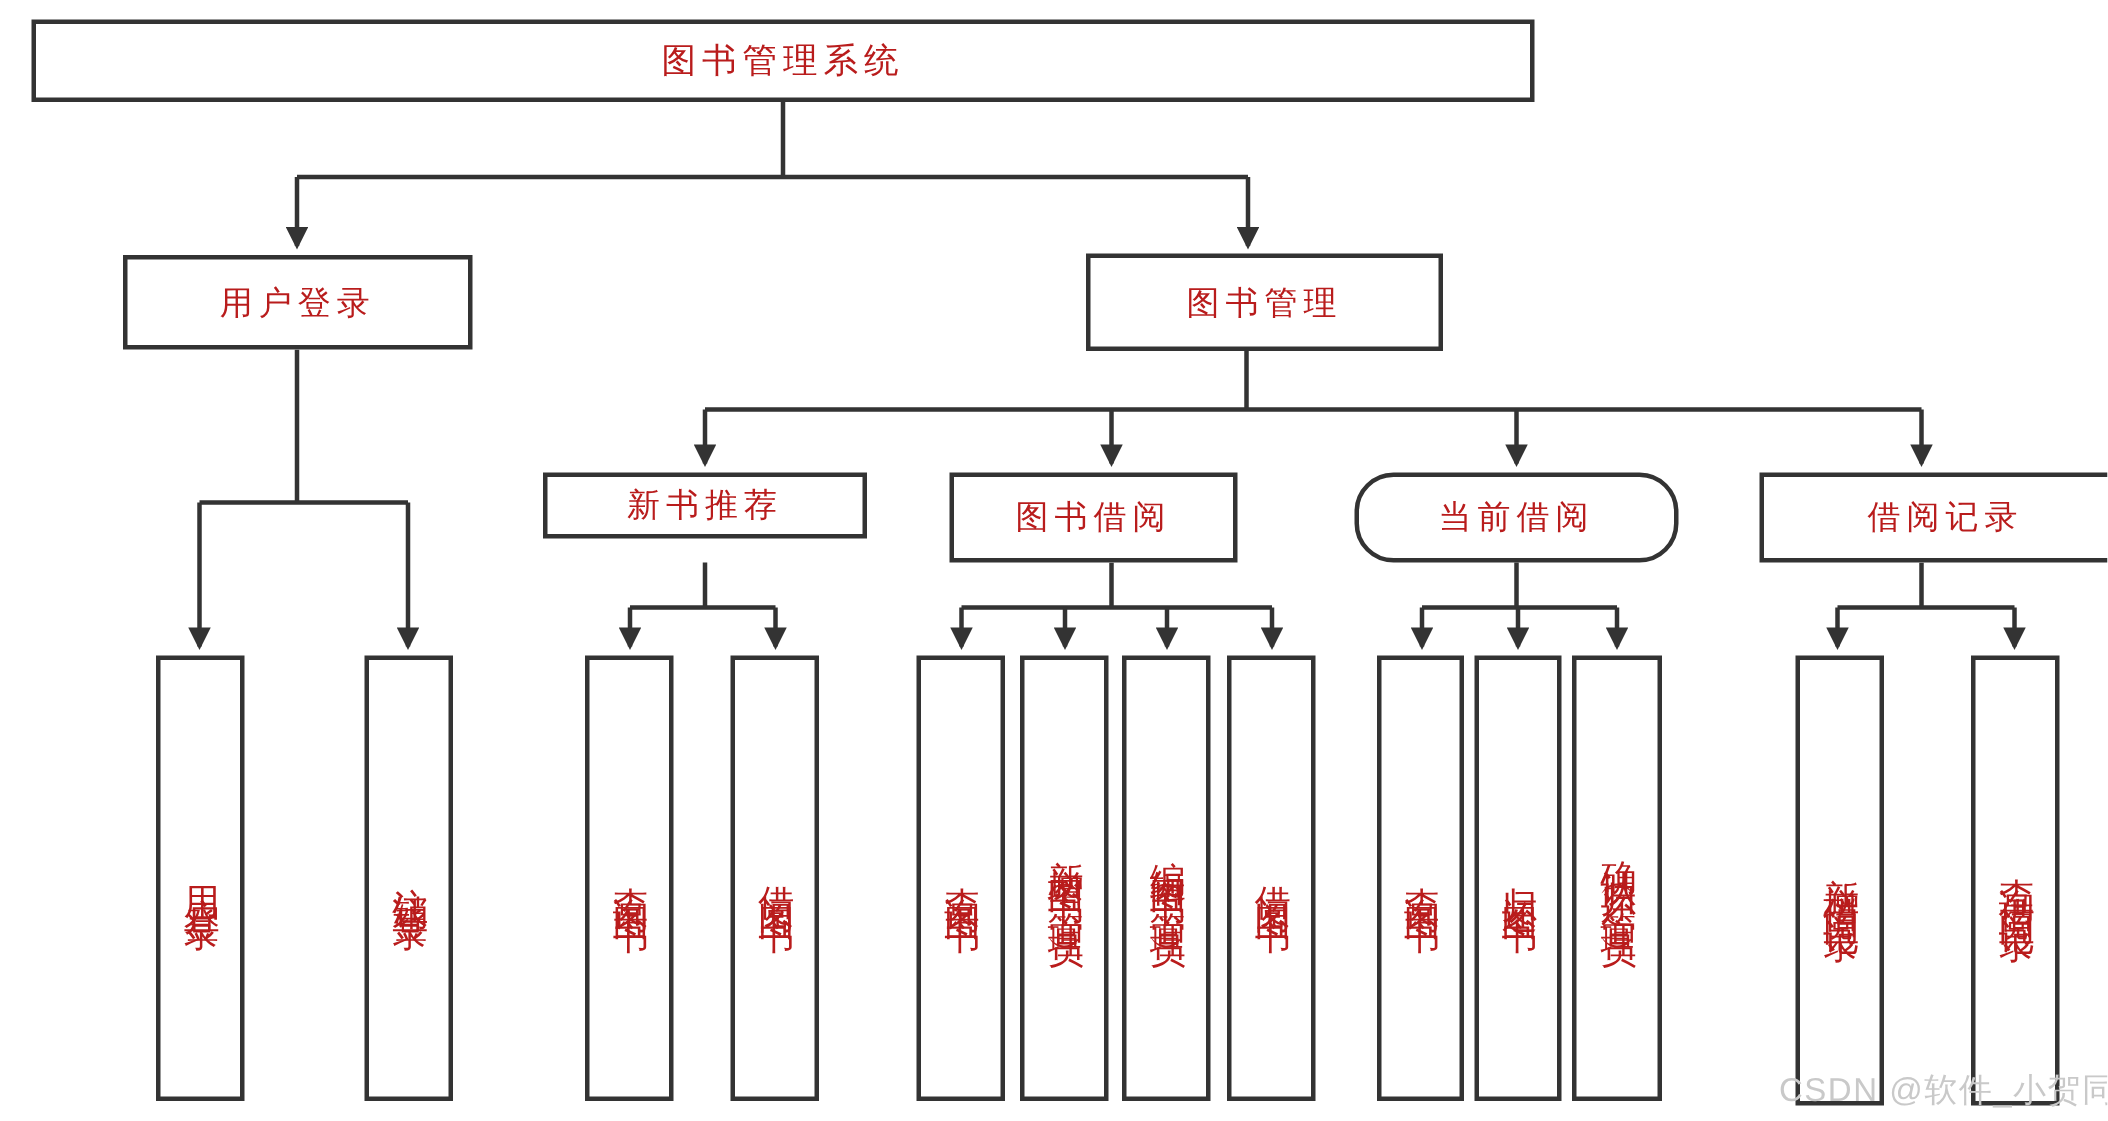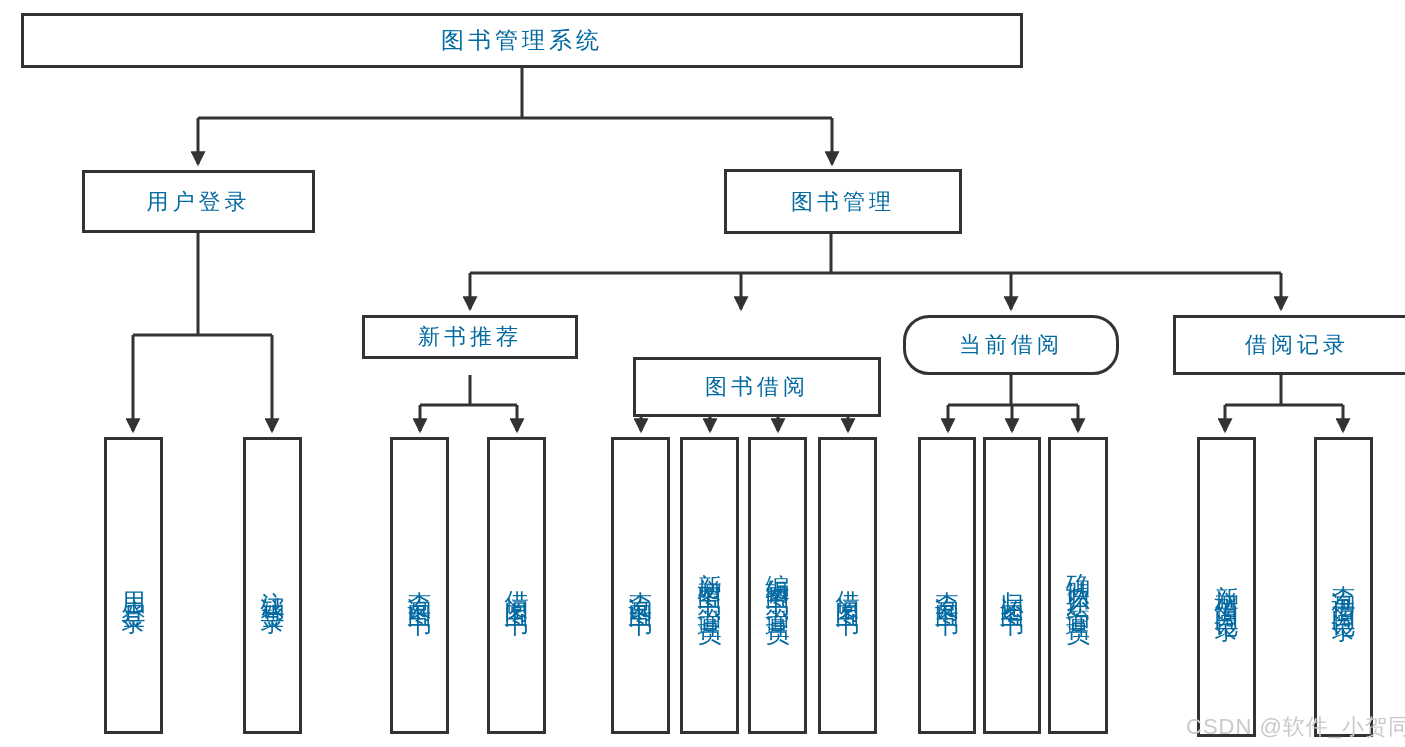--- a/index.html
+++ b/index.html
@@ -24,21 +24,21 @@
   }
   #wires marker path { fill: #333333; stroke: none; }
   .node {
     position: absolute;
     box-sizing: border-box;
     background: #ffffff;
     border: 3px solid #333333;
     display: flex;
     align-items: center;
     justify-content: center;
-    color: #0369a1;
+    color: #b91c1c;
   }
   .node .lbl {
     font-size: 22px;
     letter-spacing: 4px;
     white-space: nowrap;
     line-height: 1;
   }
   .node.root .lbl { font-size: 23px; }
   .node.leaf .lbl {
     writing-mode: vertical-rl;
@@ -110,21 +110,21 @@
   <div class="node" style="left:82px; top:170px; width:233px; height:63px;">
     <span class="lbl">用户登录</span>
   </div>
   <div class="node" style="left:712px; top:169px; width:238px; height:65px;margin-left:12px;">
     <span class="lbl">图书管理</span>
   </div>
 
   <div class="node" style="left:362px; top:315px; width:216px; height:44px;">
     <span class="lbl">新书推荐</span>
   </div>
-  <div class="node" style="left:633px; top:315px; width:248px; height:60px;margin-top:42px;">
+  <div class="node" style="left:633px; top:315px; width:192px; height:60px;">
     <span class="lbl">图书借阅</span>
   </div>
   <div class="node" style="left:903px; top:315px; width:216px; height:60px;border-radius:26px;">
     <span class="lbl">当前借阅</span>
   </div>
   <div class="node" style="left:1173px; top:315px; width:248px; height:60px;">
     <span class="lbl">借阅记录</span>
   </div>
 
   <div class="node leaf" style="left:104px; top:437px; width:59px; height:297px;">

